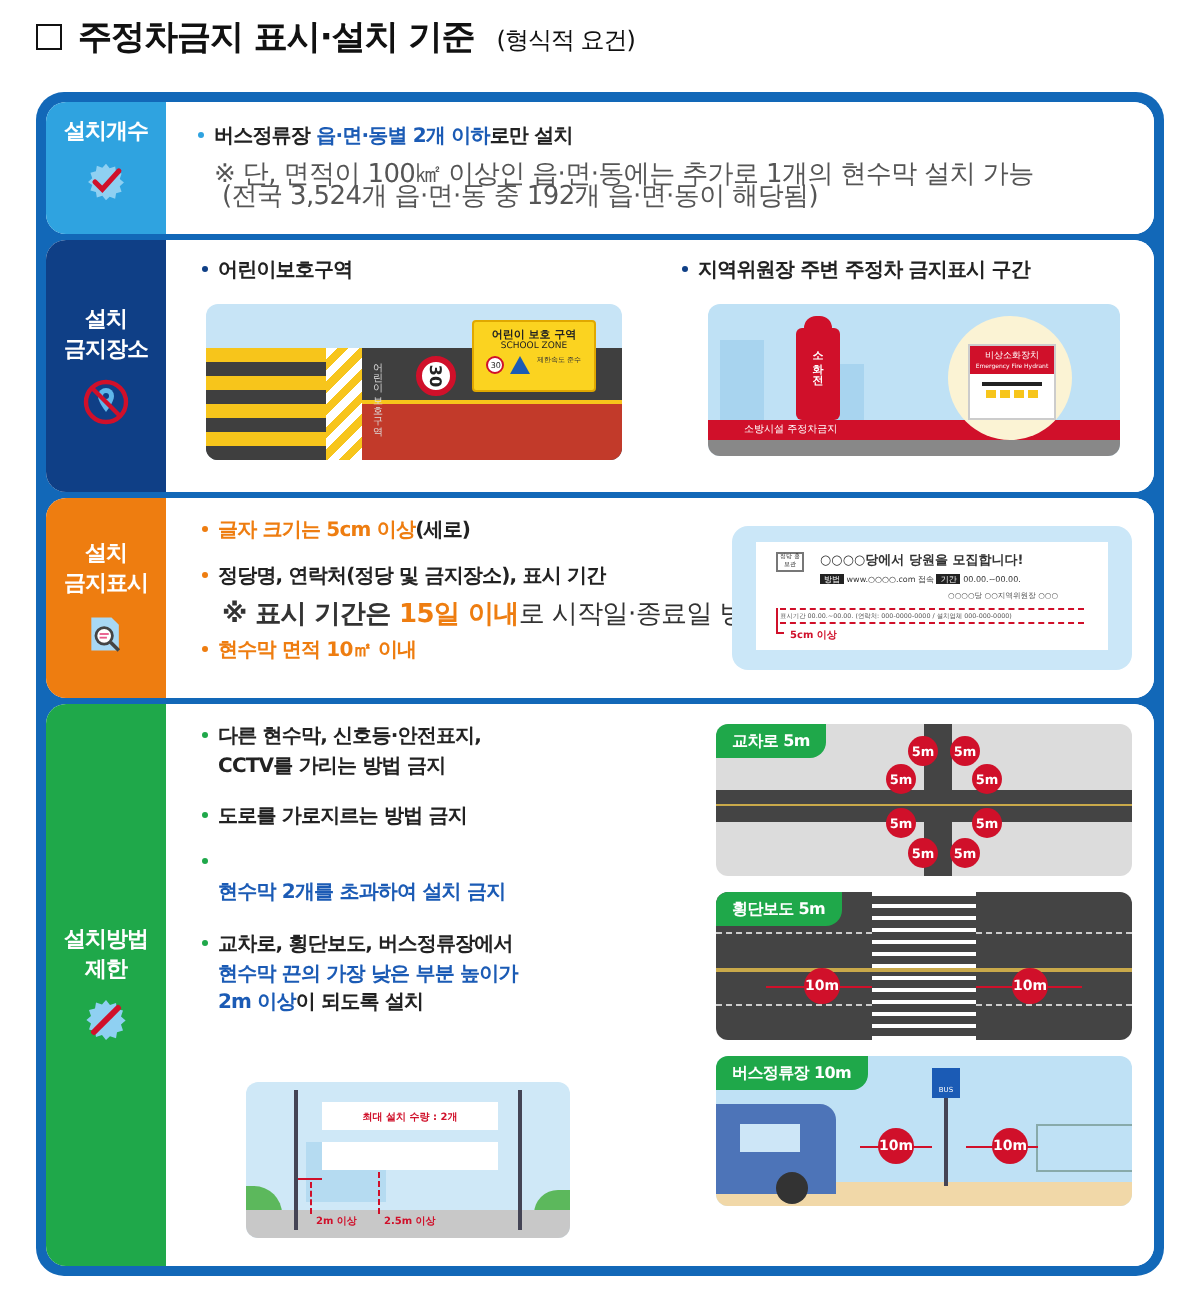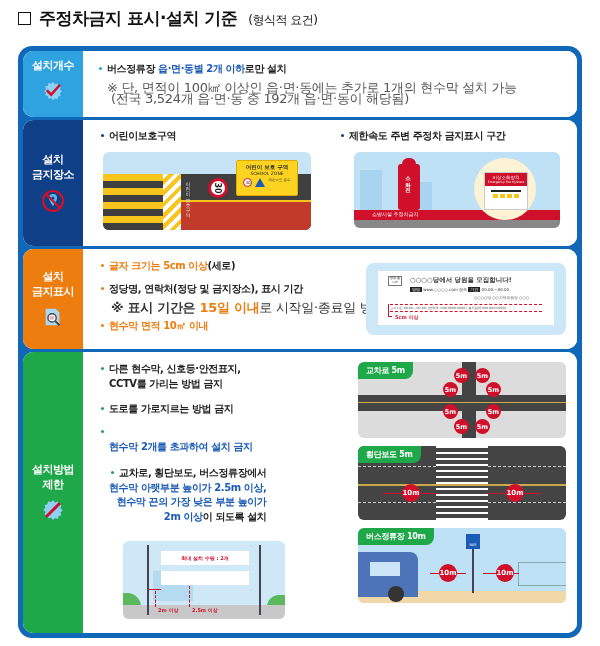--- a/index.html
+++ b/index.html
@@ -99,21 +99,21 @@
           <div style="font-size:4.5px;">SCHOOL ZONE</div>
           <div style="display:flex; justify-content:center; gap:3px; margin-top:2px;">
             <span style="width:9px;height:9px;border-radius:50%;background:#fff;border:1.5px solid #d0102a;font-size:4px;display:flex;align-items:center;justify-content:center;">30</span>
             <span style="width:0;height:0;border-left:5px solid transparent;border-right:5px solid transparent;border-bottom:9px solid #1b5bb5;"></span>
             <span style="font-size:3.5px; color:#333;">제한속도 준수</span>
           </div>
         </div>
       </div>
 
       <div class="bullet" style="left:258px; top:9px;">
-        <span class="dot" style="background:#0f3f86;"></span><span>제한속도 주변 주정차 금지표시 구간</span>
+        <span class="dot" style="background:#0f3f86;"></span><span>지역위원장 주변 주정차 금지표시 구간</span>
       </div>
 
       <div class="illus" style="left:271px; top:32px; width:206px; height:76px; background:#bfe1f5;">
         <div style="position:absolute; left:6px; top:18px; width:22px; height:40px; background:#a8d4ef;"></div>
         <div style="position:absolute; left:60px; top:30px; width:18px; height:28px; background:#a8d4ef;"></div>
         <div style="position:absolute; left:0; top:58px; width:206px; height:10px; background:#d0102a;"></div>
         <div style="position:absolute; left:0; top:68px; width:206px; height:8px; background:#888;"></div>
         <div style="position:absolute; left:18px; top:59px; font-size:5px; color:#fff;">소방시설 주정차금지</div>
         <div style="position:absolute; left:48px; top:6px; width:14px; height:6px; background:#d0102a; border-radius:6px 6px 0 0;"></div>
         <div style="position:absolute; left:44px; top:12px; width:22px; height:46px; background:#d0102a; border-radius:3px;">
@@ -190,23 +190,22 @@
         <span class="dot" style="background:#1fa84a;"></span><span>도로를 가로지르는 방법 금지</span>
       </div>
       <div class="bullet" style="left:18px; top:10px;">
         <div><span class="dot" style="background:#1fa84a;"></span><span>다른 현수막, 신호등·안전표지,</span></div>
         <div style="padding-left:8px;">CCTV를 가리는 방법 금지</div>
       </div>
       <div class="bullet blue" style="left:18px; top:73px;">
         <div><span class="dot" style="background:#1fa84a;"></span></div>
         <div style="padding-left:8px;">현수막 2개를 초과하여 설치 금지</div>
       </div>
-      <div class="bullet" style="left:18px; top:114px;text-align:right;">
+      <div class="bullet" style="left:18px; top:114px;">
         <div><span class="dot" style="background:#1fa84a;"></span><span>교차로, 횡단보도, 버스정류장에서</span></div>
-        <div class="blue" style="padding-left:8px;">현수막 아랫부분 높이가 2.5m 이상,</div>
         <div class="blue" style="padding-left:8px;">현수막 끈의 가장 낮은 부분 높이가</div>
         <div style="padding-left:8px;"><span class="blue">2m 이상</span><span>이 되도록 설치</span></div>
       </div>
 
       <div class="illus" style="left:40px; top:189px; width:162px; height:78px; background:#cfe8f7;">
         <div style="position:absolute; left:30px; top:30px; width:40px; height:30px; background:#b5dbf1;"></div>
         <div style="position:absolute; left:0; top:52px; width:18px; height:14px; background:#5cb85c; border-radius:0 14px 0 0;"></div>
         <div style="position:absolute; right:0; top:54px; width:18px; height:12px; background:#5cb85c; border-radius:14px 0 0 0;"></div>
         <div style="position:absolute; left:0; top:64px; width:162px; height:14px; background:#c8c8c8;"></div>
         <div style="position:absolute; left:24px; top:4px; width:2px; height:70px; background:#445;"></div>

